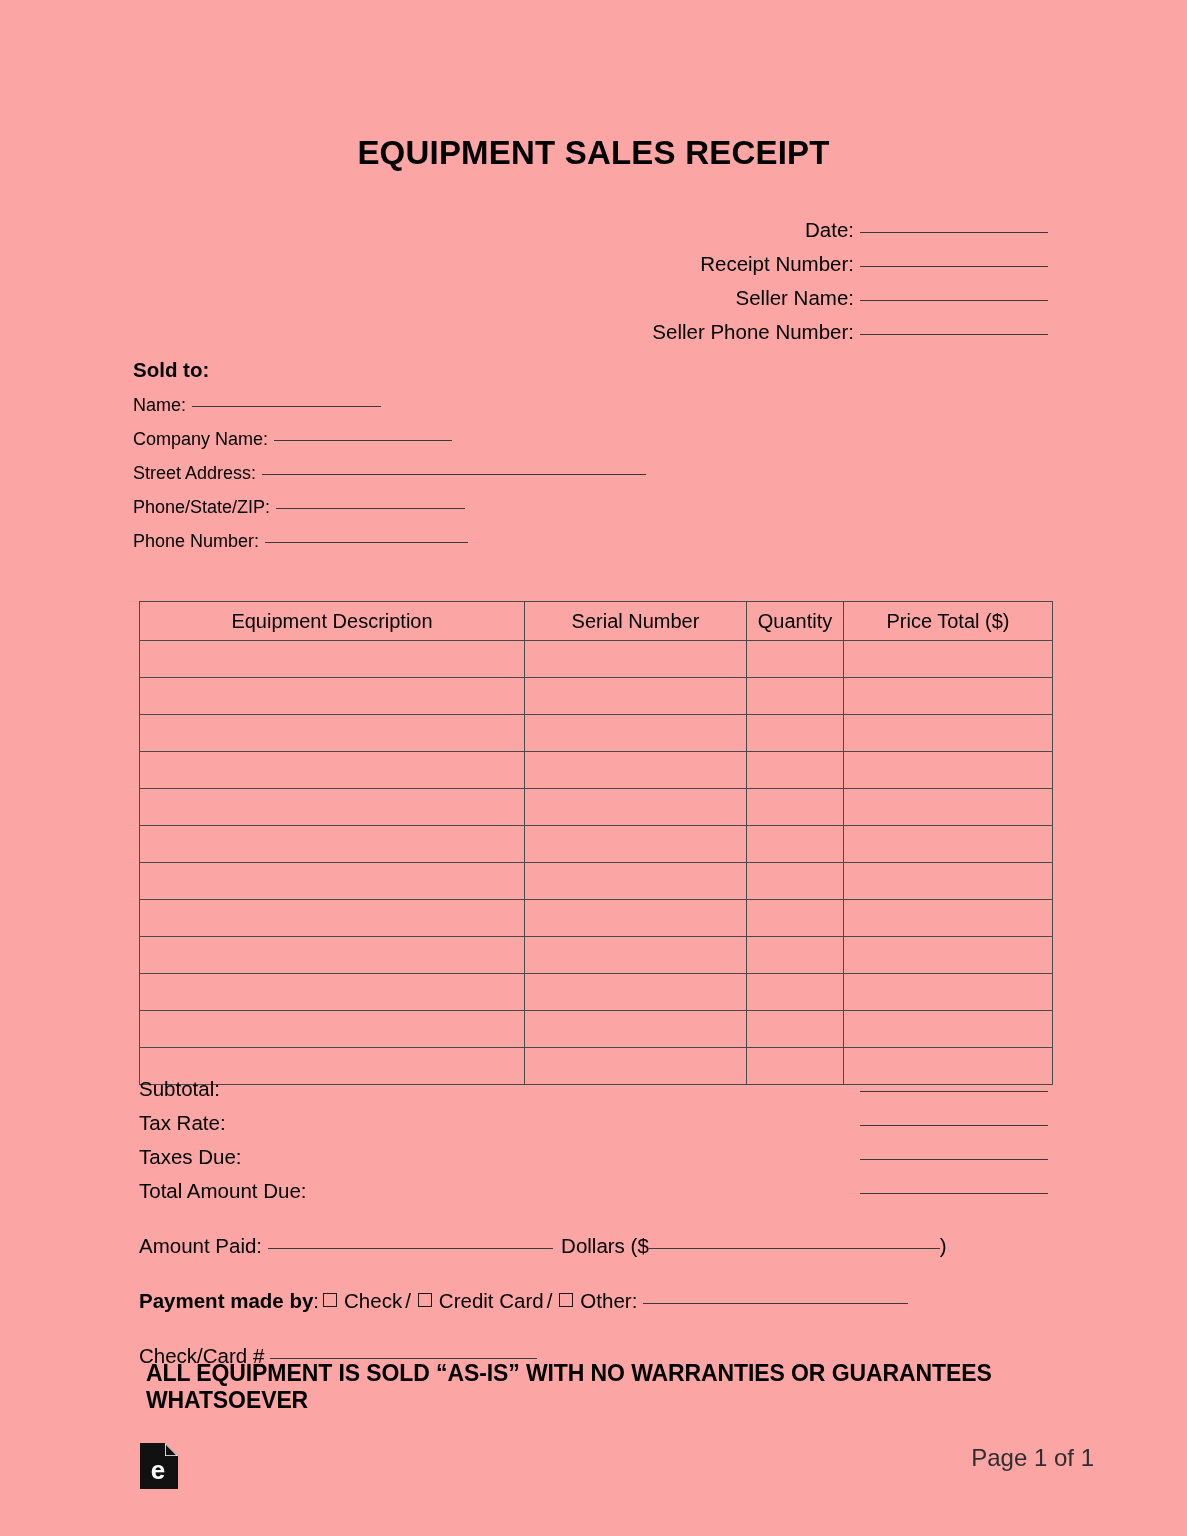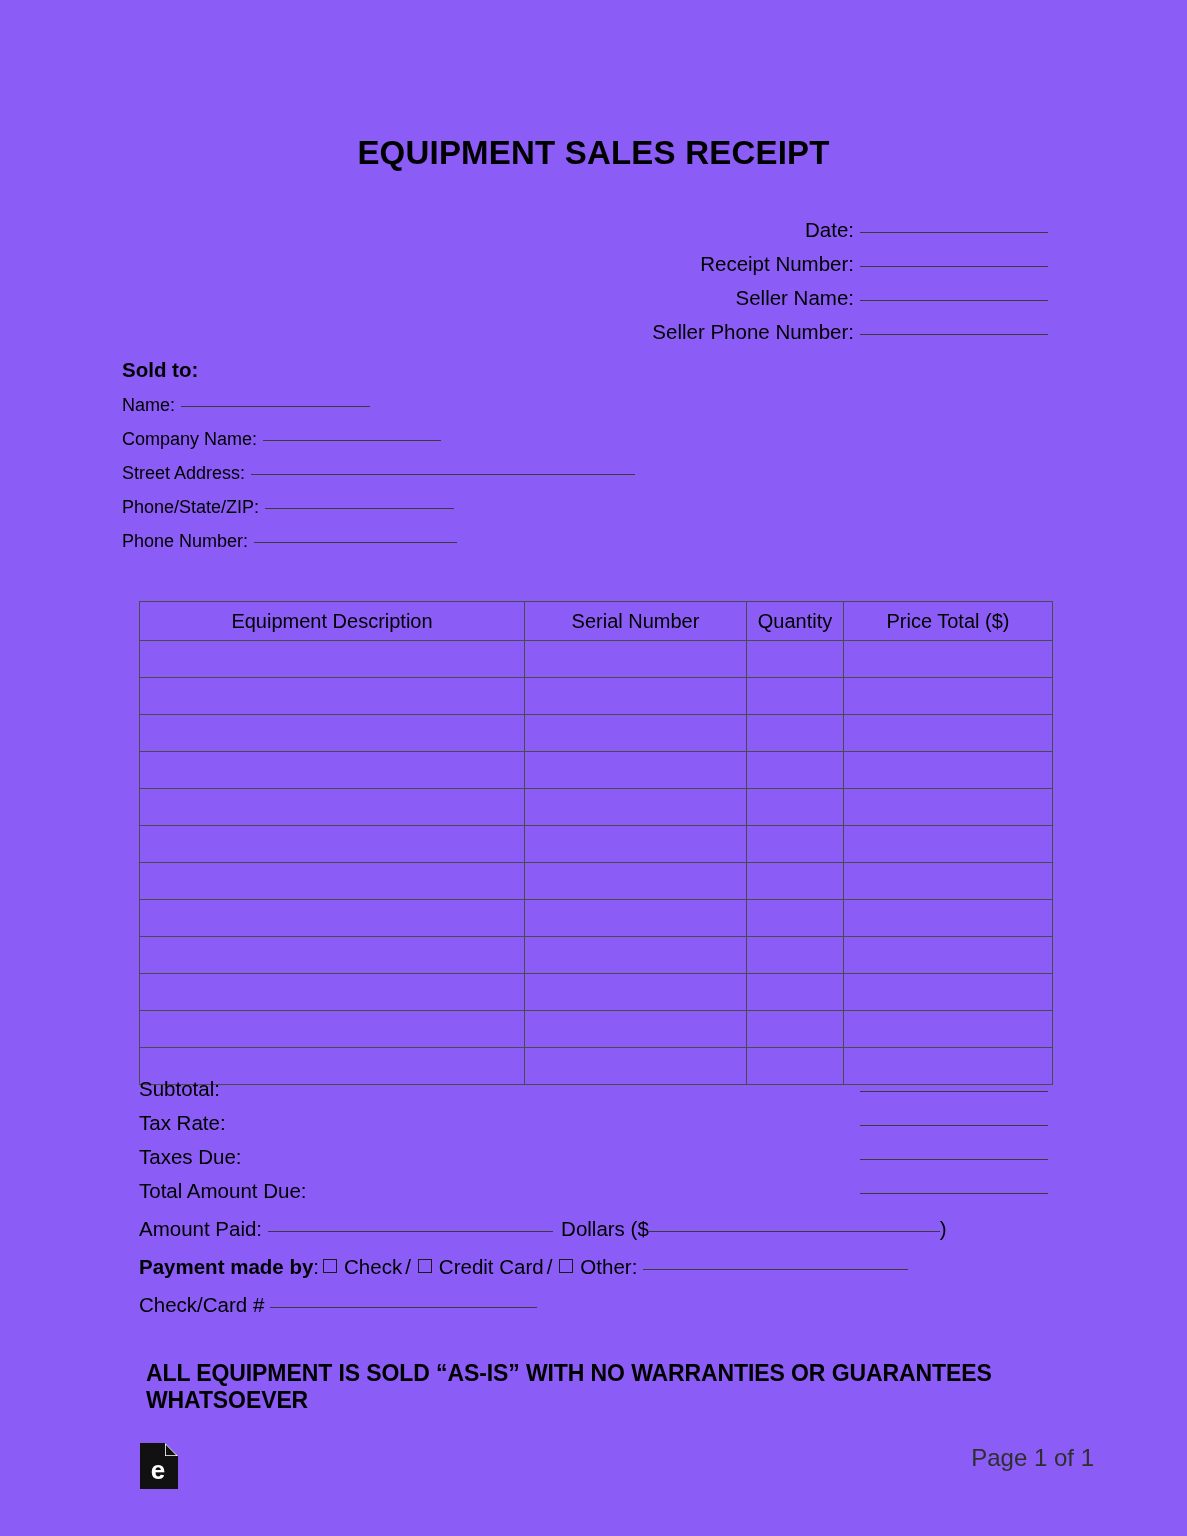--- a/index.html
+++ b/index.html
@@ -8,21 +8,21 @@
     background: #ffffff;
   }
   body {
     font-family: "Liberation Sans", sans-serif;
     color: #000000;
   }
   .page {
     position: relative;
     width: 1187px;
     height: 1536px;
-    background: #8b5cf6;
+    background: #fca5a5;
     box-sizing: border-box;
     overflow: hidden;
   }
 
   
   .doc-title {
     position: absolute;
     left: 0;
     top: 134px;
     width: 1187px;
@@ -63,21 +63,21 @@
   .rule.w-city { width: 189px; }
   .rule.w-phone { width: 203px; }
   .rule.w-amount { width: 285px; }
   .rule.w-dollar { width: 291px; }
   .rule.w-other { width: 265px; }
   .rule.w-checkcard { width: 267px; }
 
   
   .sold-to {
     position: absolute;
-    left: 122px;
+    left: 133px;
     top: 358px;
     width: 909px;
   }
   .sold-to-heading {
     font-size: 20.5px;
     font-weight: bold;
     margin-bottom: 13px;
   }
   .st-row {
     display: flex;
@@ -139,20 +139,21 @@
     left: 139px;
     top: 1217px;
     width: 940px;
   }
   .pay-row {
     display: flex;
     align-items: baseline;
     height: 38px;
     font-size: 20.5px;
     white-space: nowrap;
+    margin-top: 17px;
   }
   .pay-strong { font-weight: bold; }
   .checkbox-glyph {
     display: inline-block;
     width: 14px;
     height: 14px;
     border: 1.6px solid #1a1a1a;
     position: relative;
     top: -1px;
     margin: 0 7px 0 4px;

